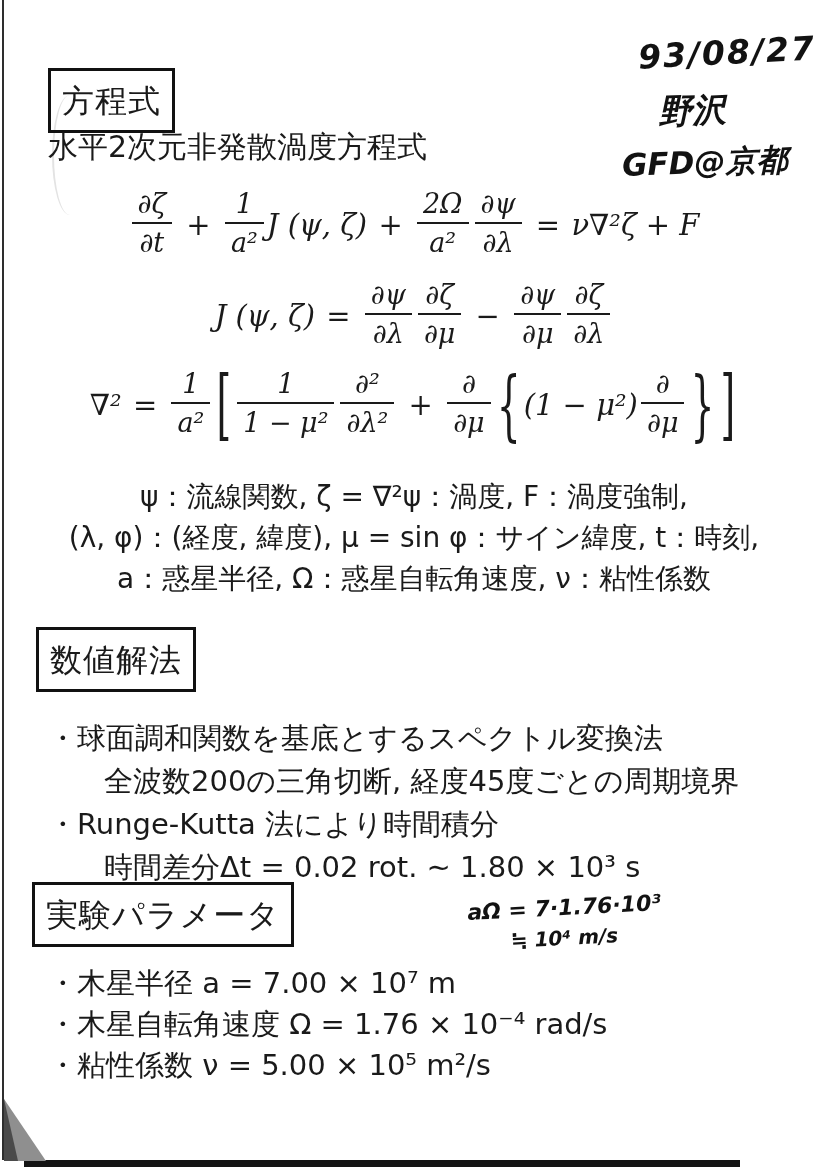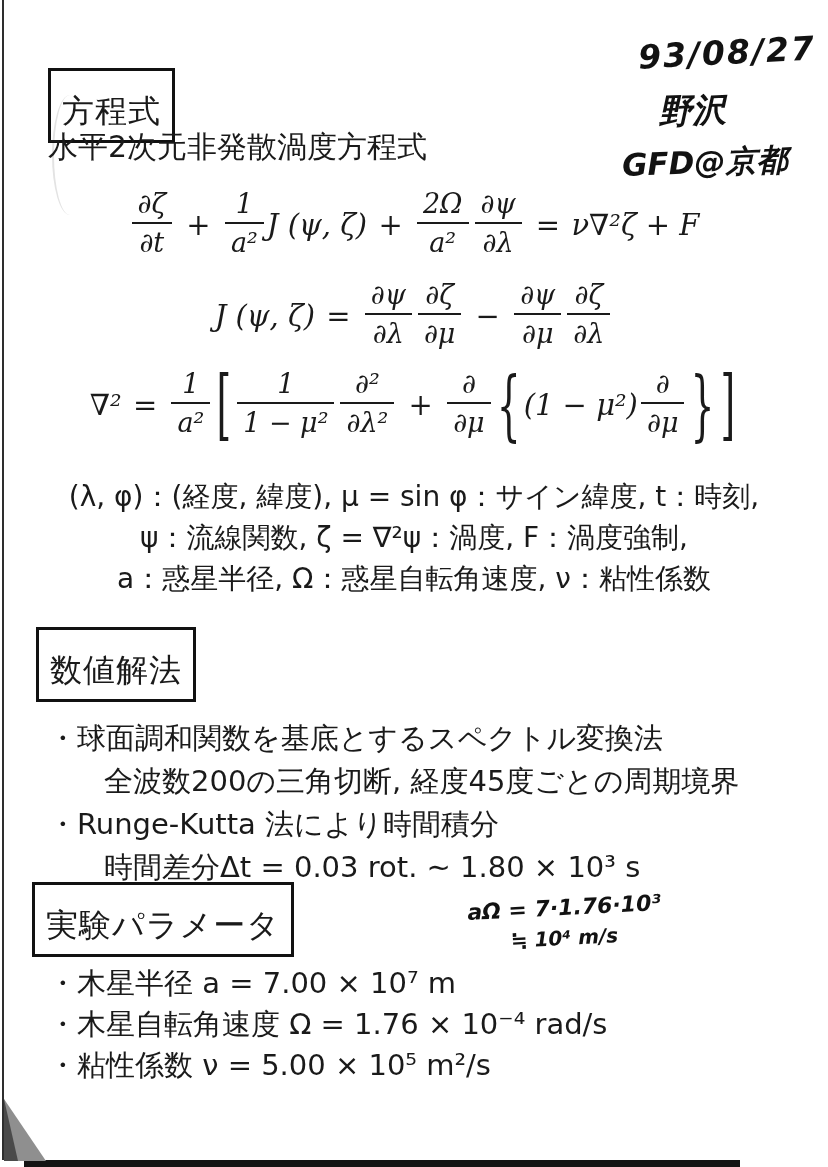--- a/index.html
+++ b/index.html
@@ -19,21 +19,21 @@
   
   .hand{font-family:"DejaVu Sans", sans-serif; font-style:italic; font-weight:600;
     color:#121212; white-space:nowrap;}
   .hw-date{position:absolute; left:638px; top:33px; font-size:33px; transform:rotate(-3deg); letter-spacing:2px;}
   .hw-name{position:absolute; left:658px; top:88px; font-size:34px; transform:rotate(-2deg);}
   .hw-affil{position:absolute; left:622px; top:142px; font-size:31px; transform:rotate(-2deg);}
   .hw-note{position:absolute; left:468px; top:893px; font-size:22px; transform:rotate(-3deg); line-height:30px;}
   .hw-note .l2{margin-left:42px; font-size:20px;}
   
   .titlebox{position:absolute; display:inline-block; border:3px solid #111;
-    padding:19px 11px 6px; font-size:32px; font-weight:500; letter-spacing:1px; white-space:nowrap;}
+    padding:9px 11px 6px; font-size:32px; font-weight:500; letter-spacing:1px; white-space:nowrap;}
   #box-eq{left:48px; top:68px;}
   #box-num{left:36px; top:627px;}
   #box-par{left:32px; top:882px;}
   
   .subtitle{position:absolute; left:48px; top:127px; font-size:30px; white-space:nowrap;text-align:center;}
   .defs{position:absolute; left:0; top:476px; width:828px; text-align:center;
     font-size:28px; line-height:41px;}
   .blist{position:absolute; left:48px; font-size:29px; line-height:43px; white-space:nowrap;}
   #numerics-list{top:697px;margin-top:20px;}
   #params-list{top:963px; line-height:41px;}
@@ -67,31 +67,31 @@
   <div class="hand hw-affil">GFD@京都</div>
 
   <div class="titlebox" id="box-eq">方程式</div>
   <div class="subtitle">水平2次元非発散渦度方程式</div>
 
   <div class="eq" id="eq1"><span class="frac"><span class="num">∂ζ</span><span class="den">∂t</span></span><span class="mo"> + </span><span class="frac"><span class="num">1</span><span class="den">a²</span></span><span class="mi">J (ψ, ζ)</span><span class="mo"> + </span><span class="frac"><span class="num">2Ω</span><span class="den">a²</span></span><span class="frac"><span class="num">∂ψ</span><span class="den">∂λ</span></span><span class="mo"> = </span><span class="mi">ν∇²ζ + F</span></div>
   <div class="eq" id="eq2"><span class="mi">J (ψ, ζ)</span><span class="mo"> = </span><span class="frac"><span class="num">∂ψ</span><span class="den">∂λ</span></span><span class="frac"><span class="num">∂ζ</span><span class="den">∂μ</span></span><span class="mo"> − </span><span class="frac"><span class="num">∂ψ</span><span class="den">∂μ</span></span><span class="frac"><span class="num">∂ζ</span><span class="den">∂λ</span></span></div>
   <div class="eq" id="eq3"><span class="mi">∇²</span><span class="mo"> = </span><span class="frac"><span class="num">1</span><span class="den">a²</span></span><span class="delim">[</span><span class="frac"><span class="num">1</span><span class="den">1 − μ²</span></span><span class="frac"><span class="num">∂²</span><span class="den">∂λ²</span></span><span class="mo"> + </span><span class="frac"><span class="num">∂</span><span class="den">∂μ</span></span><span class="delim">{</span><span class="mi">(1 − μ²)</span><span class="frac"><span class="num">∂</span><span class="den">∂μ</span></span><span class="delim">}</span><span class="delim">]</span></div>
 
   <div class="defs">
+    <div>ψ：流線関数, ζ = ∇²ψ：渦度, F：渦度強制,</div>
     <div>(λ, φ)：(経度, 緯度), μ = sin φ：サイン緯度, t：時刻,</div>
-    <div>ψ：流線関数, ζ = ∇²ψ：渦度, F：渦度強制,</div>
     <div>a：惑星半径, Ω：惑星自転角速度, ν：粘性係数</div>
   </div>
 
   <div class="titlebox" id="box-num">数値解法</div>
   <div class="blist" id="numerics-list">
     <div>・球面調和関数を基底とするスペクトル変換法</div>
     <div class="sub-line">全波数200の三角切断, 経度45度ごとの周期境界</div>
     <div>・Runge-Kutta 法により時間積分</div>
-    <div class="sub-line">時間差分Δt = 0.03 rot. ∼ 1.80 × 10³ s</div>
+    <div class="sub-line">時間差分Δt = 0.02 rot. ∼ 1.80 × 10³ s</div>
   </div>
 
   <div class="titlebox" id="box-par">実験パラメータ</div>
 
   <div class="hand hw-note">
     <div>aΩ = 7·1.76·10³</div>
     <div class="l2">≒ 10⁴ m/s</div>
   </div>
 
   <div class="blist" id="params-list">

